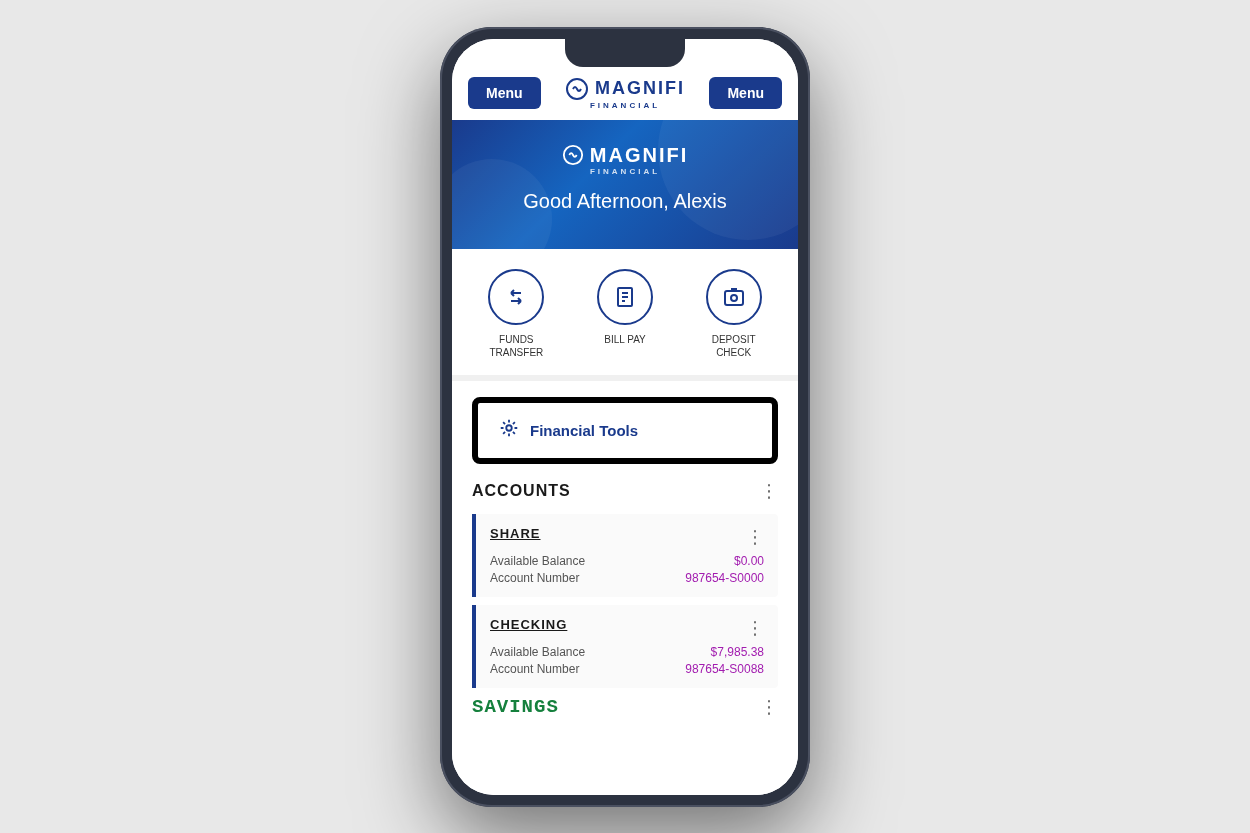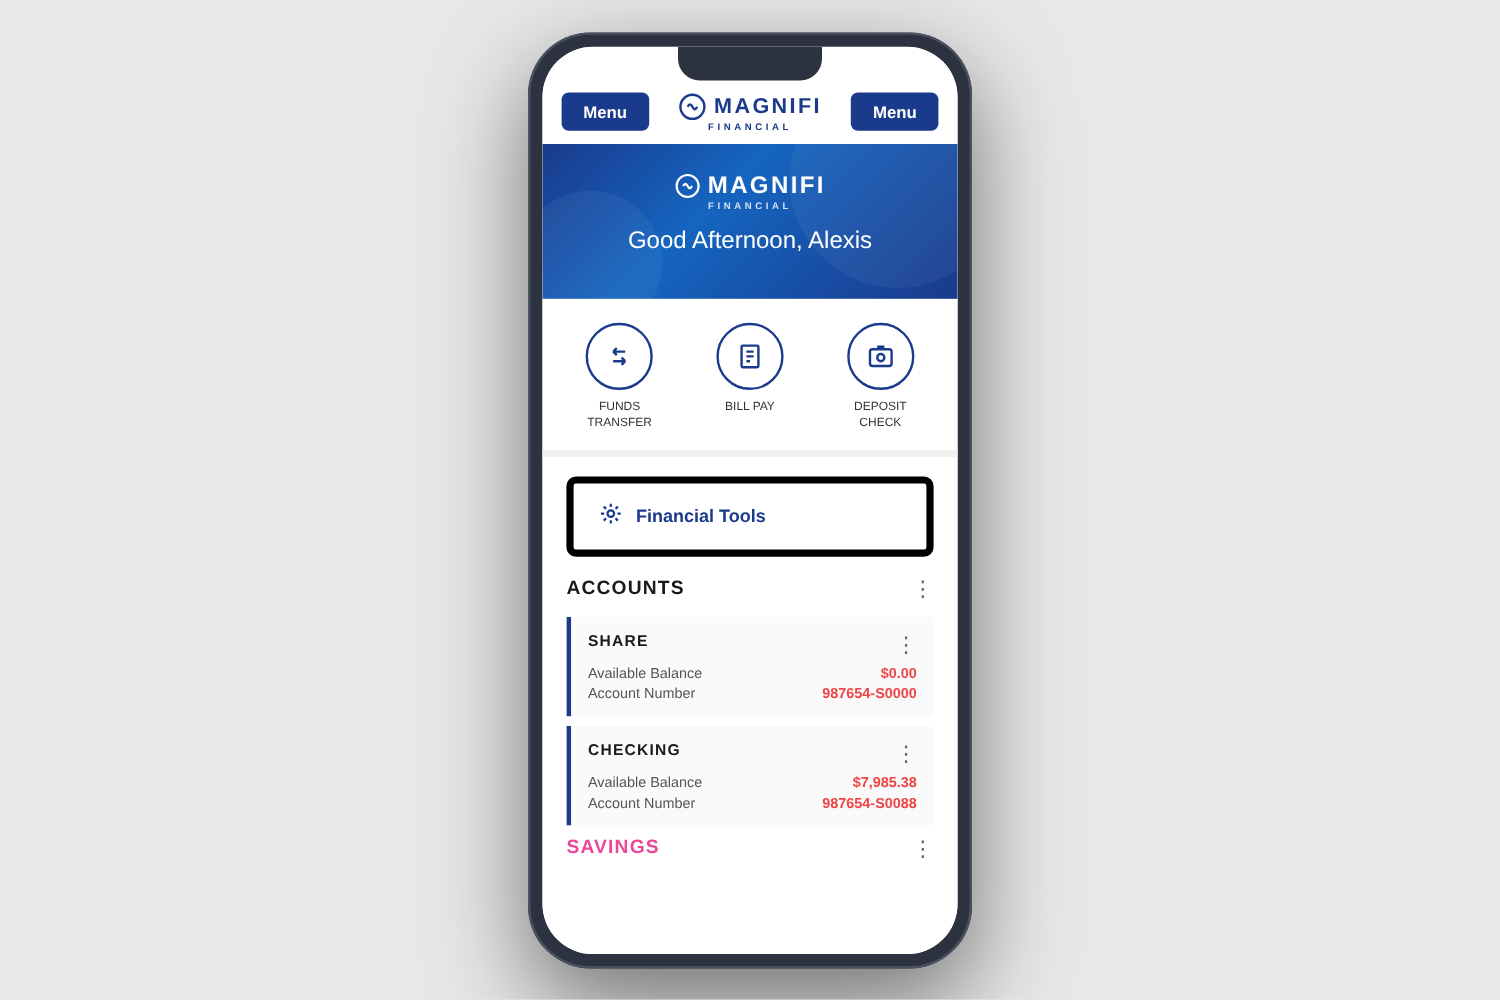--- a/index.html
+++ b/index.html
@@ -266,56 +266,58 @@
       justify-content: space-between;
       align-items: flex-start;
       margin-bottom: 6px;
     }
 
     .account-type {
       font-size: 13px;
       font-weight: 700;
       color: #1a1a1a;
       letter-spacing: 1px;
+      text-decoration: underline;
     }
 
     .account-rows {
       display: flex;
       flex-direction: column;
       gap: 3px;
     }
 
     .account-row {
       display: flex;
       justify-content: space-between;
       font-size: 12px;
       color: #555;
     }
 
     .account-row .value {
-      color: #ef4444;
-      font-weight: 700;
+      color: #a21caf;
+      font-weight: 400;
     }
 
     .savings-section {
       padding: 0 20px;
       margin-top: 4px;
     }
 
     .savings-header {
       display: flex;
       justify-content: space-between;
       align-items: center;
     }
 
     .savings-title {
-      font-size: 16px;
+      font-size: 19px;
       font-weight: 700;
-      color: #ec4899;
+      color: #15803d;
       letter-spacing: 1px;
+      font-family: Liberation Mono, monospace;
     }
   </style>
 </head>
 <body>
 
 <div class="phone-outer">
   <div class="phone-inner">
 
     <div class="phone-notch"></div>
 

